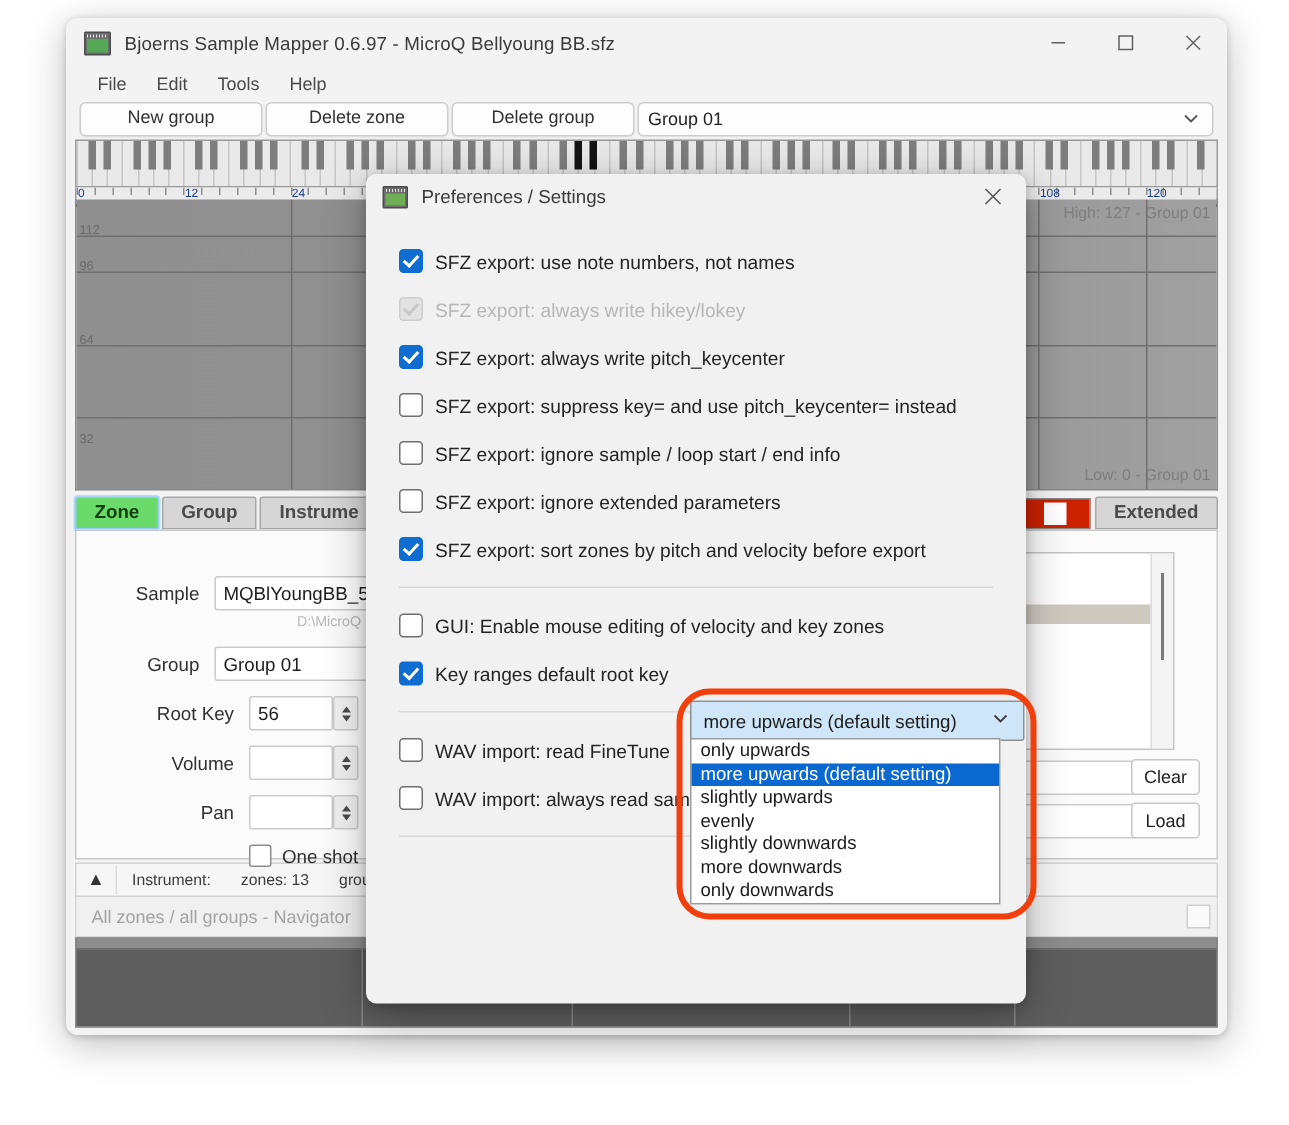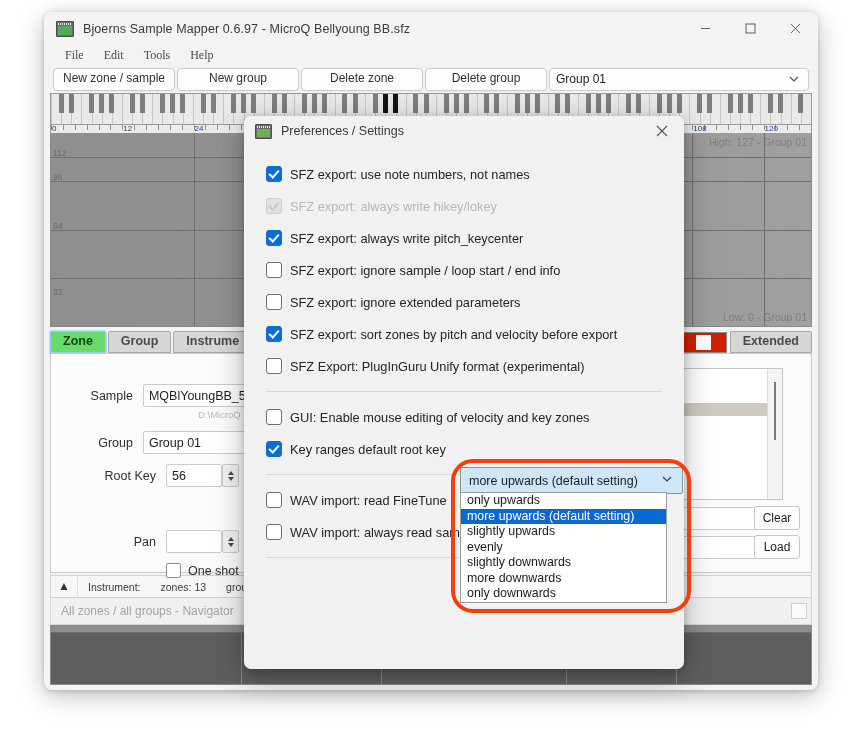--- a/index.html
+++ b/index.html
@@ -57,21 +57,20 @@
   .win-btn svg { display:block; }
 
   .menubar {
     height: 22px; display: flex; align-items: center;
     padding-left: 11px; gap: 0px;
     background: #f3f3f3;
   }
   .menu-item {
     font-size: 12px; color: #4a4a4a;
     padding: 2px 10px 3px 10px;
-    font-family: Liberation Serif, serif;
   }
 
   .toolbar {
     height: 24px;
     display: flex; align-items: center;
     padding: 0 9px; gap: 2px;
     background: #f3f3f3;
   }
   .tb-btn {
     height: 21px; line-height: 19px;
@@ -349,21 +348,20 @@
     </div>
 
     <div class="menubar">
       <div class="menu-item">File</div>
       <div class="menu-item">Edit</div>
       <div class="menu-item">Tools</div>
       <div class="menu-item">Help</div>
     </div>
 
     <div class="toolbar">
-      <div class="tb-btn">New zone / sample</div>
       <div class="tb-btn">New group</div>
       <div class="tb-btn">Delete zone</div>
       <div class="tb-btn">Delete group</div>
       <div class="tb-combo">
         <span>Group 01</span>
         <span class="chev">
           <svg width="12" height="12" viewBox="0 0 12 12">
               <polyline points="2,4 6,8 10,4" fill="none" stroke="#555" stroke-width="1.2"></polyline>
             </svg>
         </span>
@@ -619,20 +617,29 @@
         <div class="flabel" style="width:105px;">Root Key</div>
         <div class="ftext" style="margin-left:10px; width:44px;">56</div>
         <div class="spin">
             <i class="up"></i>
             <i class="dn"></i>
           </div>
         <div style="margin-left:7px; font-size:12.5px; color:#303030;">g#2</div>
         <div style="margin-left:24px; font-size:12.5px; color:#303030;">T</div>
       </div>
 
+      <div class="form-row" style="left:0; top:143px;">
+        <div class="flabel" style="width:105px;">Volume</div>
+        <div class="ftext" style="margin-left:10px; width:44px;"></div>
+        <div class="spin">
+            <i class="up"></i>
+            <i class="dn"></i>
+          </div>
+        <div style="margin-left:24px; font-size:12.5px; color:#303030;">Key R</div>
+      </div>
 
       <div class="form-row" style="left:0; top:176px;">
         <div class="flabel" style="width:105px;">Pan</div>
         <div class="ftext" style="margin-left:10px; width:44px;"></div>
         <div class="spin">
             <i class="up"></i>
             <i class="dn"></i>
           </div>
         <div style="margin-left:22px; font-size:12.5px; color:#303030;">Velo R</div>
       </div>
@@ -695,33 +702,33 @@
           <div class="opt disabled">
             <span class="box checked"></span>
             <span>SFZ export: always write hikey/lokey</span>
           </div>
           <div class="opt">
             <span class="box checked"></span>
             <span>SFZ export: always write pitch_keycenter</span>
           </div>
           <div class="opt">
             <span class="box"></span>
+            <span>SFZ export: suppress key= and use pitch_keycenter= instead</span>
+          </div>
+          <div class="opt">
+            <span class="box"></span>
             <span>SFZ export: ignore sample / loop start / end info</span>
           </div>
           <div class="opt">
             <span class="box"></span>
             <span>SFZ export: ignore extended parameters</span>
           </div>
           <div class="opt">
             <span class="box checked"></span>
             <span>SFZ export: sort zones by pitch and velocity before export</span>
-          </div>
-          <div class="opt">
-            <span class="box"></span>
-            <span>SFZ Export: PlugInGuru Unify format (experimental)</span>
           </div>
         </div>
       <div class="divider"></div>
       <div id="opts2">
           <div class="opt">
             <span class="box"></span>
             <span>GUI: Enable mouse editing of velocity and key zones</span>
           </div>
           <div class="opt">
             <span class="box checked"></span>

